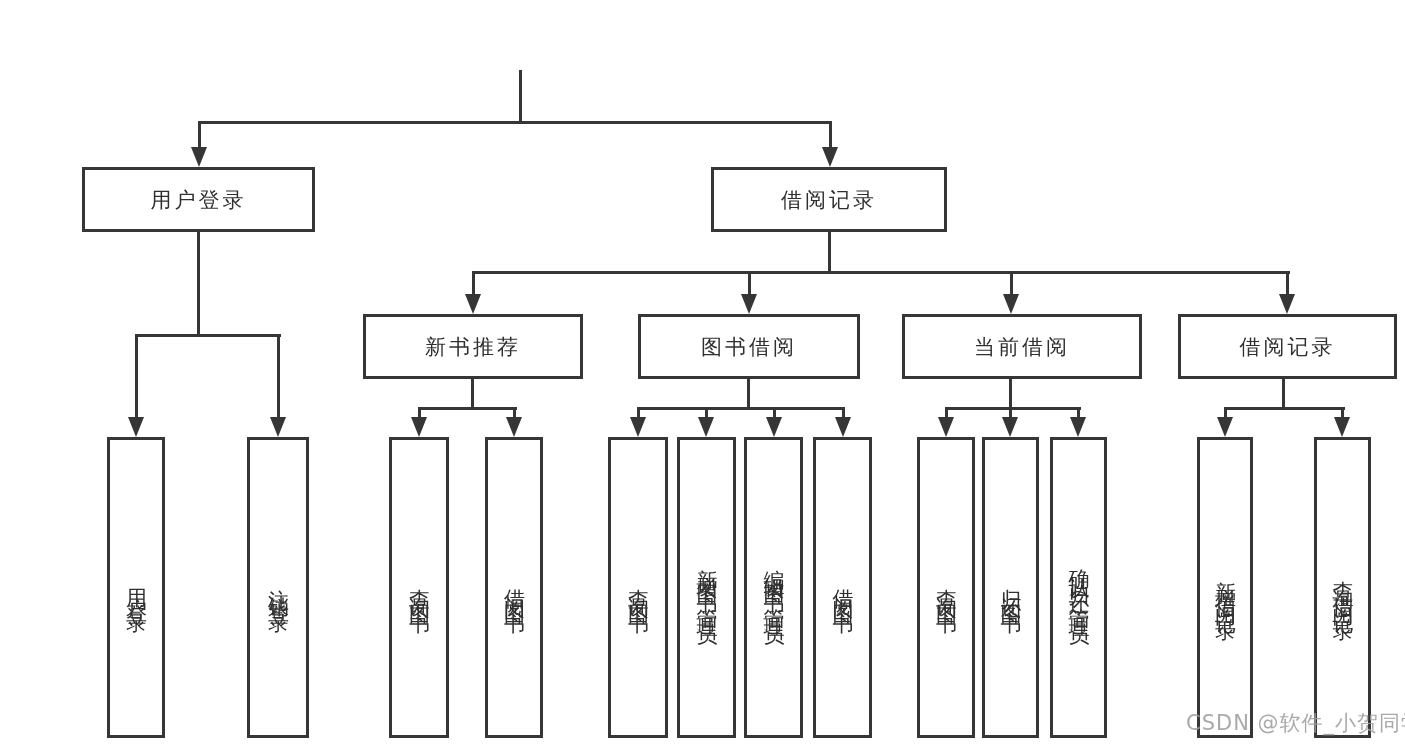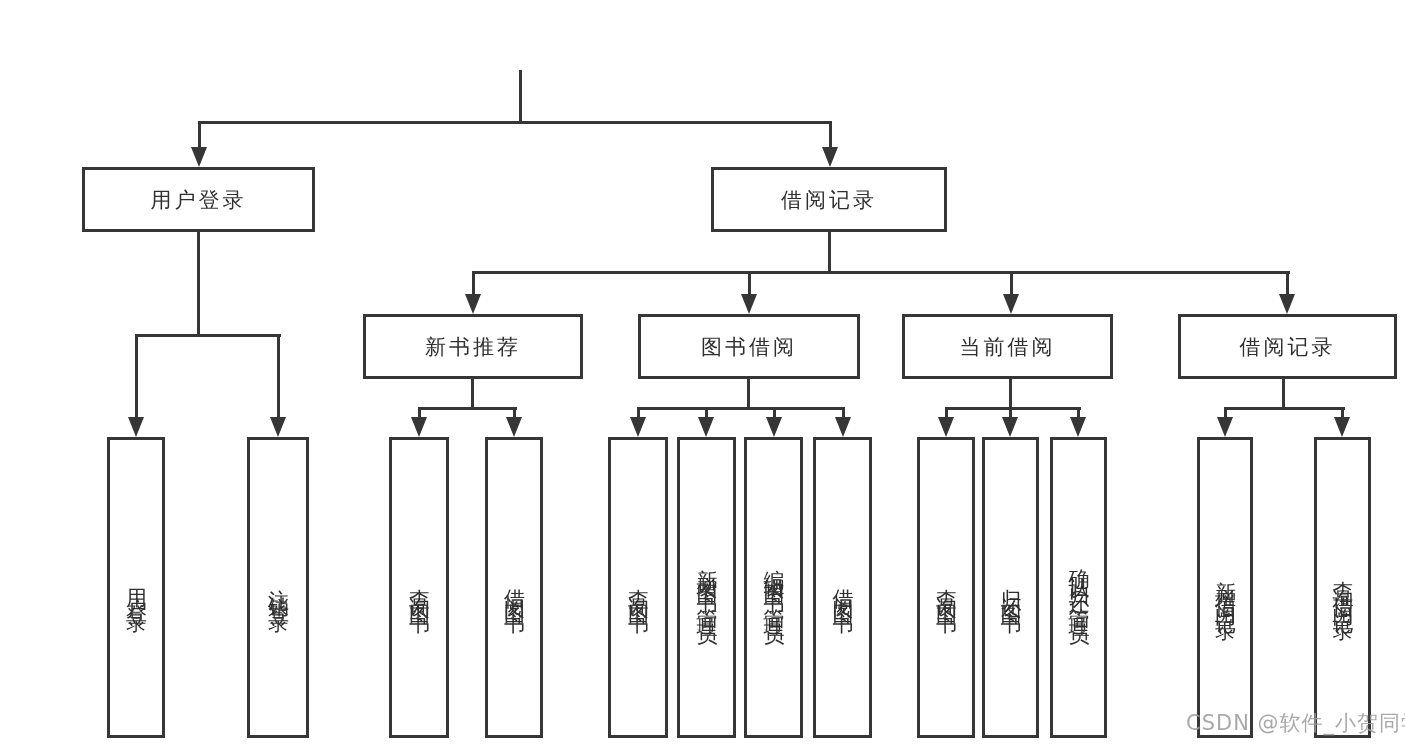--- a/index.html
+++ b/index.html
@@ -88,21 +88,21 @@
   <div class="line" style="left:748px;top:271px;width:3px;height:26px"></div>
   <div class="line" style="left:1010px;top:271px;width:3px;height:26px"></div>
   <div class="line" style="left:1286px;top:271px;width:3px;height:26px"></div>
   <div class="arrow" style="left:465px;top:294px"></div>
   <div class="arrow" style="left:741px;top:294px"></div>
   <div class="arrow" style="left:1003px;top:294px"></div>
   <div class="arrow" style="left:1279px;top:294px"></div>
 
   <div class="box" style="left:638px;top:314px;width:222px;height:65px">图书借阅</div>
   <div class="box" style="left:363px;top:314px;width:220px;height:65px">新书推荐</div>
-  <div class="box" style="left:902px;top:314px;width:211px;height:65px">当前借阅</div>
+  <div class="box" style="left:902px;top:314px;width:240px;height:65px">当前借阅</div>
   <div class="box" style="left:1178px;top:314px;width:219px;height:65px">借阅记录</div>
 
   <div class="line" style="left:471px;top:379px;width:3px;height:31px"></div>
   <div class="line" style="left:418px;top:407px;width:99px;height:3px"></div>
   <div class="line" style="left:418px;top:407px;width:3px;height:12px"></div>
   <div class="line" style="left:513px;top:407px;width:3px;height:12px"></div>
   <div class="arrow" style="left:411px;top:417px"></div>
   <div class="arrow" style="left:506px;top:417px"></div>
 
   <div class="line" style="left:747px;top:379px;width:3px;height:31px"></div>

